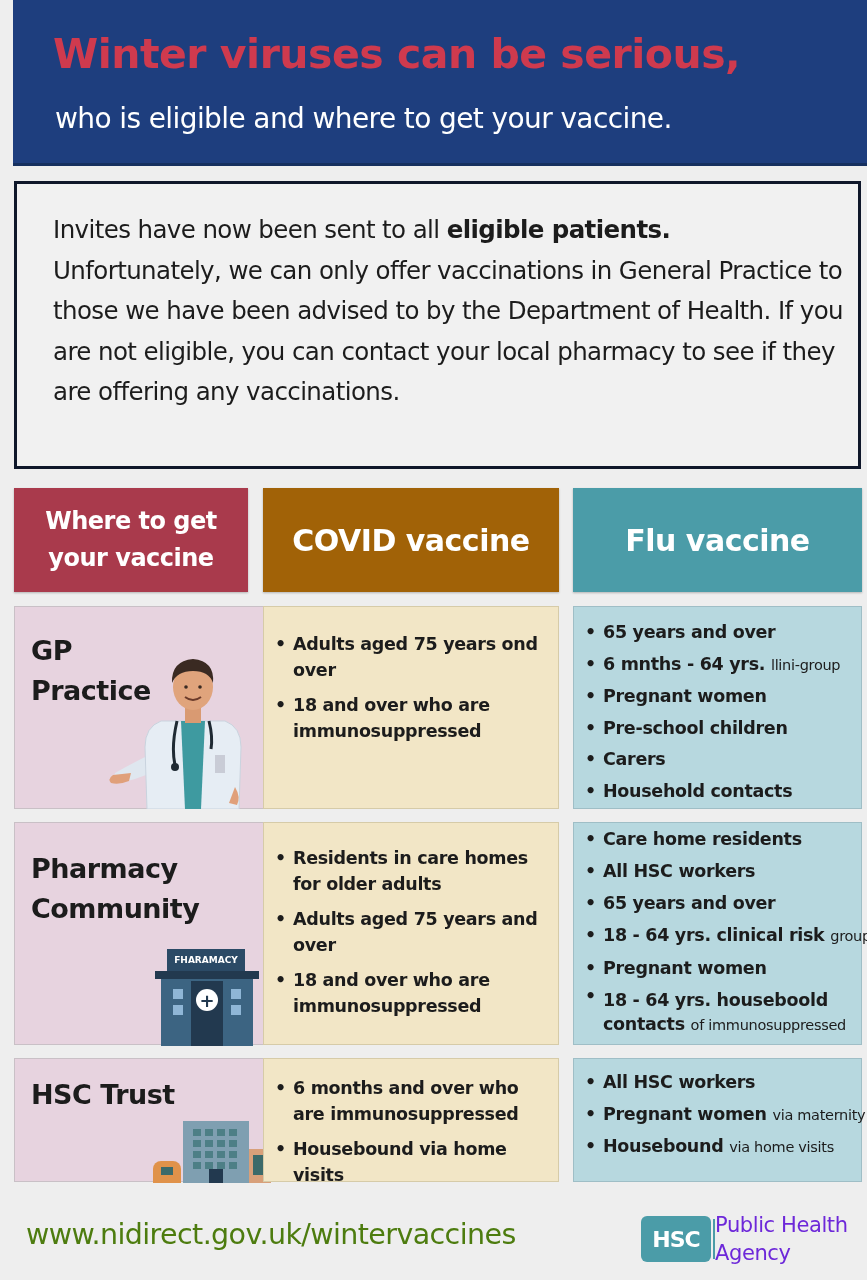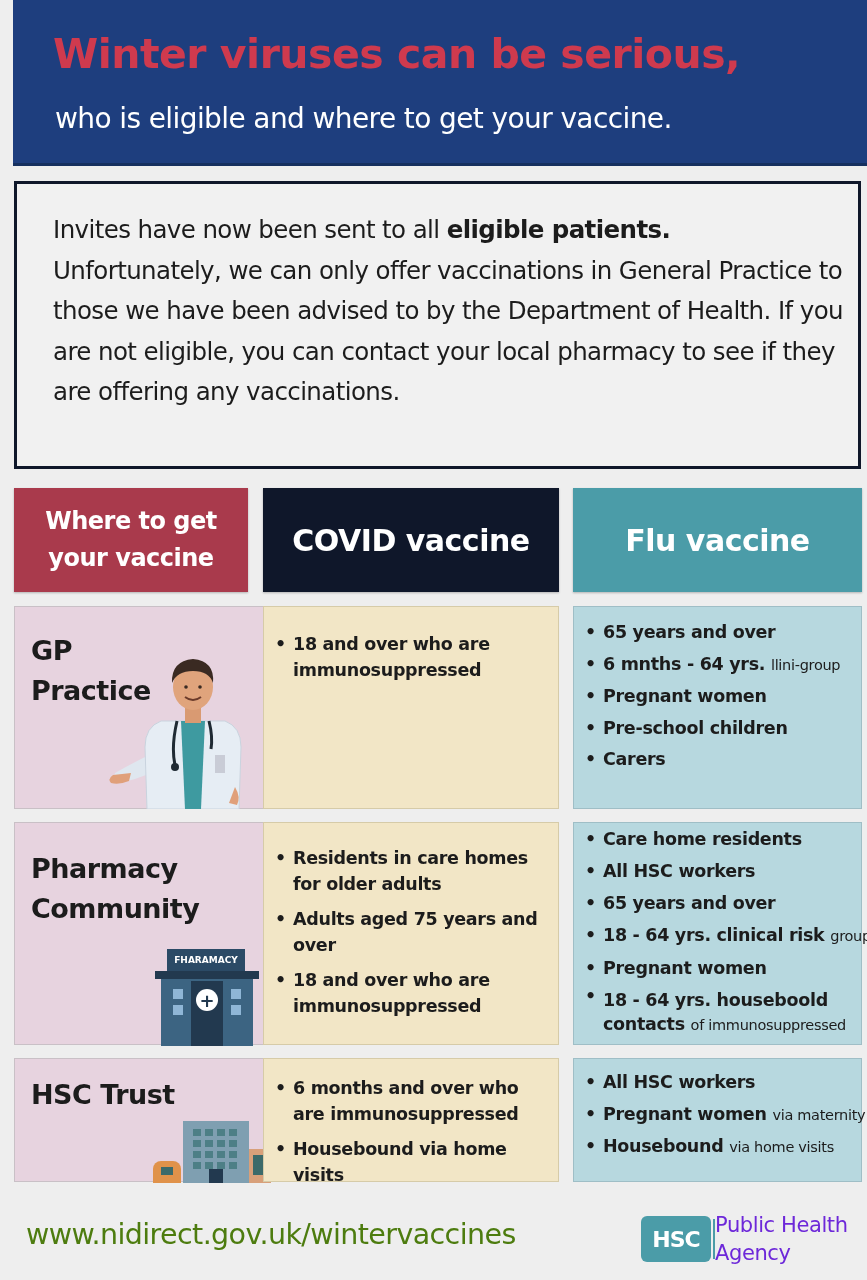--- a/index.html
+++ b/index.html
@@ -9,21 +9,21 @@
   .banner { position: absolute; left: 13px; top: 0; width: 854px; height: 166px; background: #1e3e7e; border-bottom: 3px solid #16305f; }
   .banner .title { position: absolute; left: 40px; top: 30px; font-size: 41px; font-weight: bold; color: #cf3a4e; white-space: nowrap; letter-spacing: -0.5px; }
   .banner .subtitle { position: absolute; left: 42px; top: 102px; font-size: 28px; color: #ffffff; white-space: nowrap; letter-spacing: -0.6px; }
 
   .notice { position: absolute; left: 14px; top: 181px; width: 847px; height: 288px; background: #f1f1f1; border: 3px solid #0f172a; }
   .notice p { position: absolute; left: 36px; top: 26px; width: 790px; font-size: 24.5px; line-height: 40.5px; letter-spacing: -0.6px; color: #1c1c1c; }
   .notice b { font-weight: bold; }
 
   .hdr { position: absolute; top: 488px; height: 104px; color: #fff; font-weight: bold; display: flex; align-items: center; justify-content: center; text-align: center; box-shadow: 0 1px 2px rgba(0,0,0,.25); }
   .hdr.where { left: 14px; width: 234px; background: #a93a4c; font-size: 24px; line-height: 37px; letter-spacing: -0.5px; }
-  .hdr.covid { left: 263px; width: 296px; background: #0f172a; font-size: 30px; letter-spacing: -0.5px; }
+  .hdr.covid { left: 263px; width: 296px; background: #a16207; font-size: 30px; letter-spacing: -0.5px; }
   .hdr.flu { left: 573px; width: 289px; background: #4b9ca8; font-size: 30px; letter-spacing: -0.5px; }
 
   .cell { position: absolute; border: 1px solid #c9c0c6; }
   .loc { background: #e7d3df; left: 14px; width: 280px; }
   .cov { background: #f2e6c6; left: 263px; width: 296px; border-color: #d6cba8; }
   .flu { background: #b7d8df; left: 573px; width: 289px; border-color: #9fbec6; }
 
   .r1 { top: 606px; height: 203px; }
   .r2 { top: 822px; height: 223px; }
   .r3 { top: 1058px; height: 124px; }
@@ -89,30 +89,32 @@
     <circle cx="66" cy="130" r="4" fill="#1f2a33"></circle>
     <path d="M100 84 Q104 100 102 112" stroke="#1f2a33" stroke-width="3" fill="none"></path>
 
     <rect x="106" y="118" width="10" height="18" fill="#c9ccd6"></rect>
 
     <path d="M126 150 Q132 160 128 168 L120 166 Z" fill="#e0a07a"></path>
   </svg>
 </div>
 <div class="cell cov r1">
   <ul class="bl" style="top:24px;">
+    <li>Adults aged 75 years ond over</li>
     <li>18 and over who are immunosuppressed</li>
   </ul>
 </div>
 <div class="cell flu r1">
   <ul class="bl" style="top:10px;">
     <li><span>65 years and over</span></li>
     <li><span>6 mnths - 64 yrs.</span> <span class="small">llini-group</span></li>
     <li><span>Pregnant women</span></li>
     <li><span>Pre-school children</span></li>
     <li><span>Carers</span></li>
+    <li><span>Household contacts</span></li>
   </ul>
 </div>
 
 <div class="cell loc r2">
   <div class="loc-name" style="top:26px;">
     <div>Pharmacy</div>
     <div>Community</div>
   </div>
   <div class="illus" style="left:136px;top:126px;width:112px;height:97px;">
     <div style="position:absolute;left:16px;top:0;width:78px;height:22px;background:#2b4a66;color:#fff;font-size:9px;font-weight:bold;display:flex;align-items:center;justify-content:center;">FHARAMACY</div>

